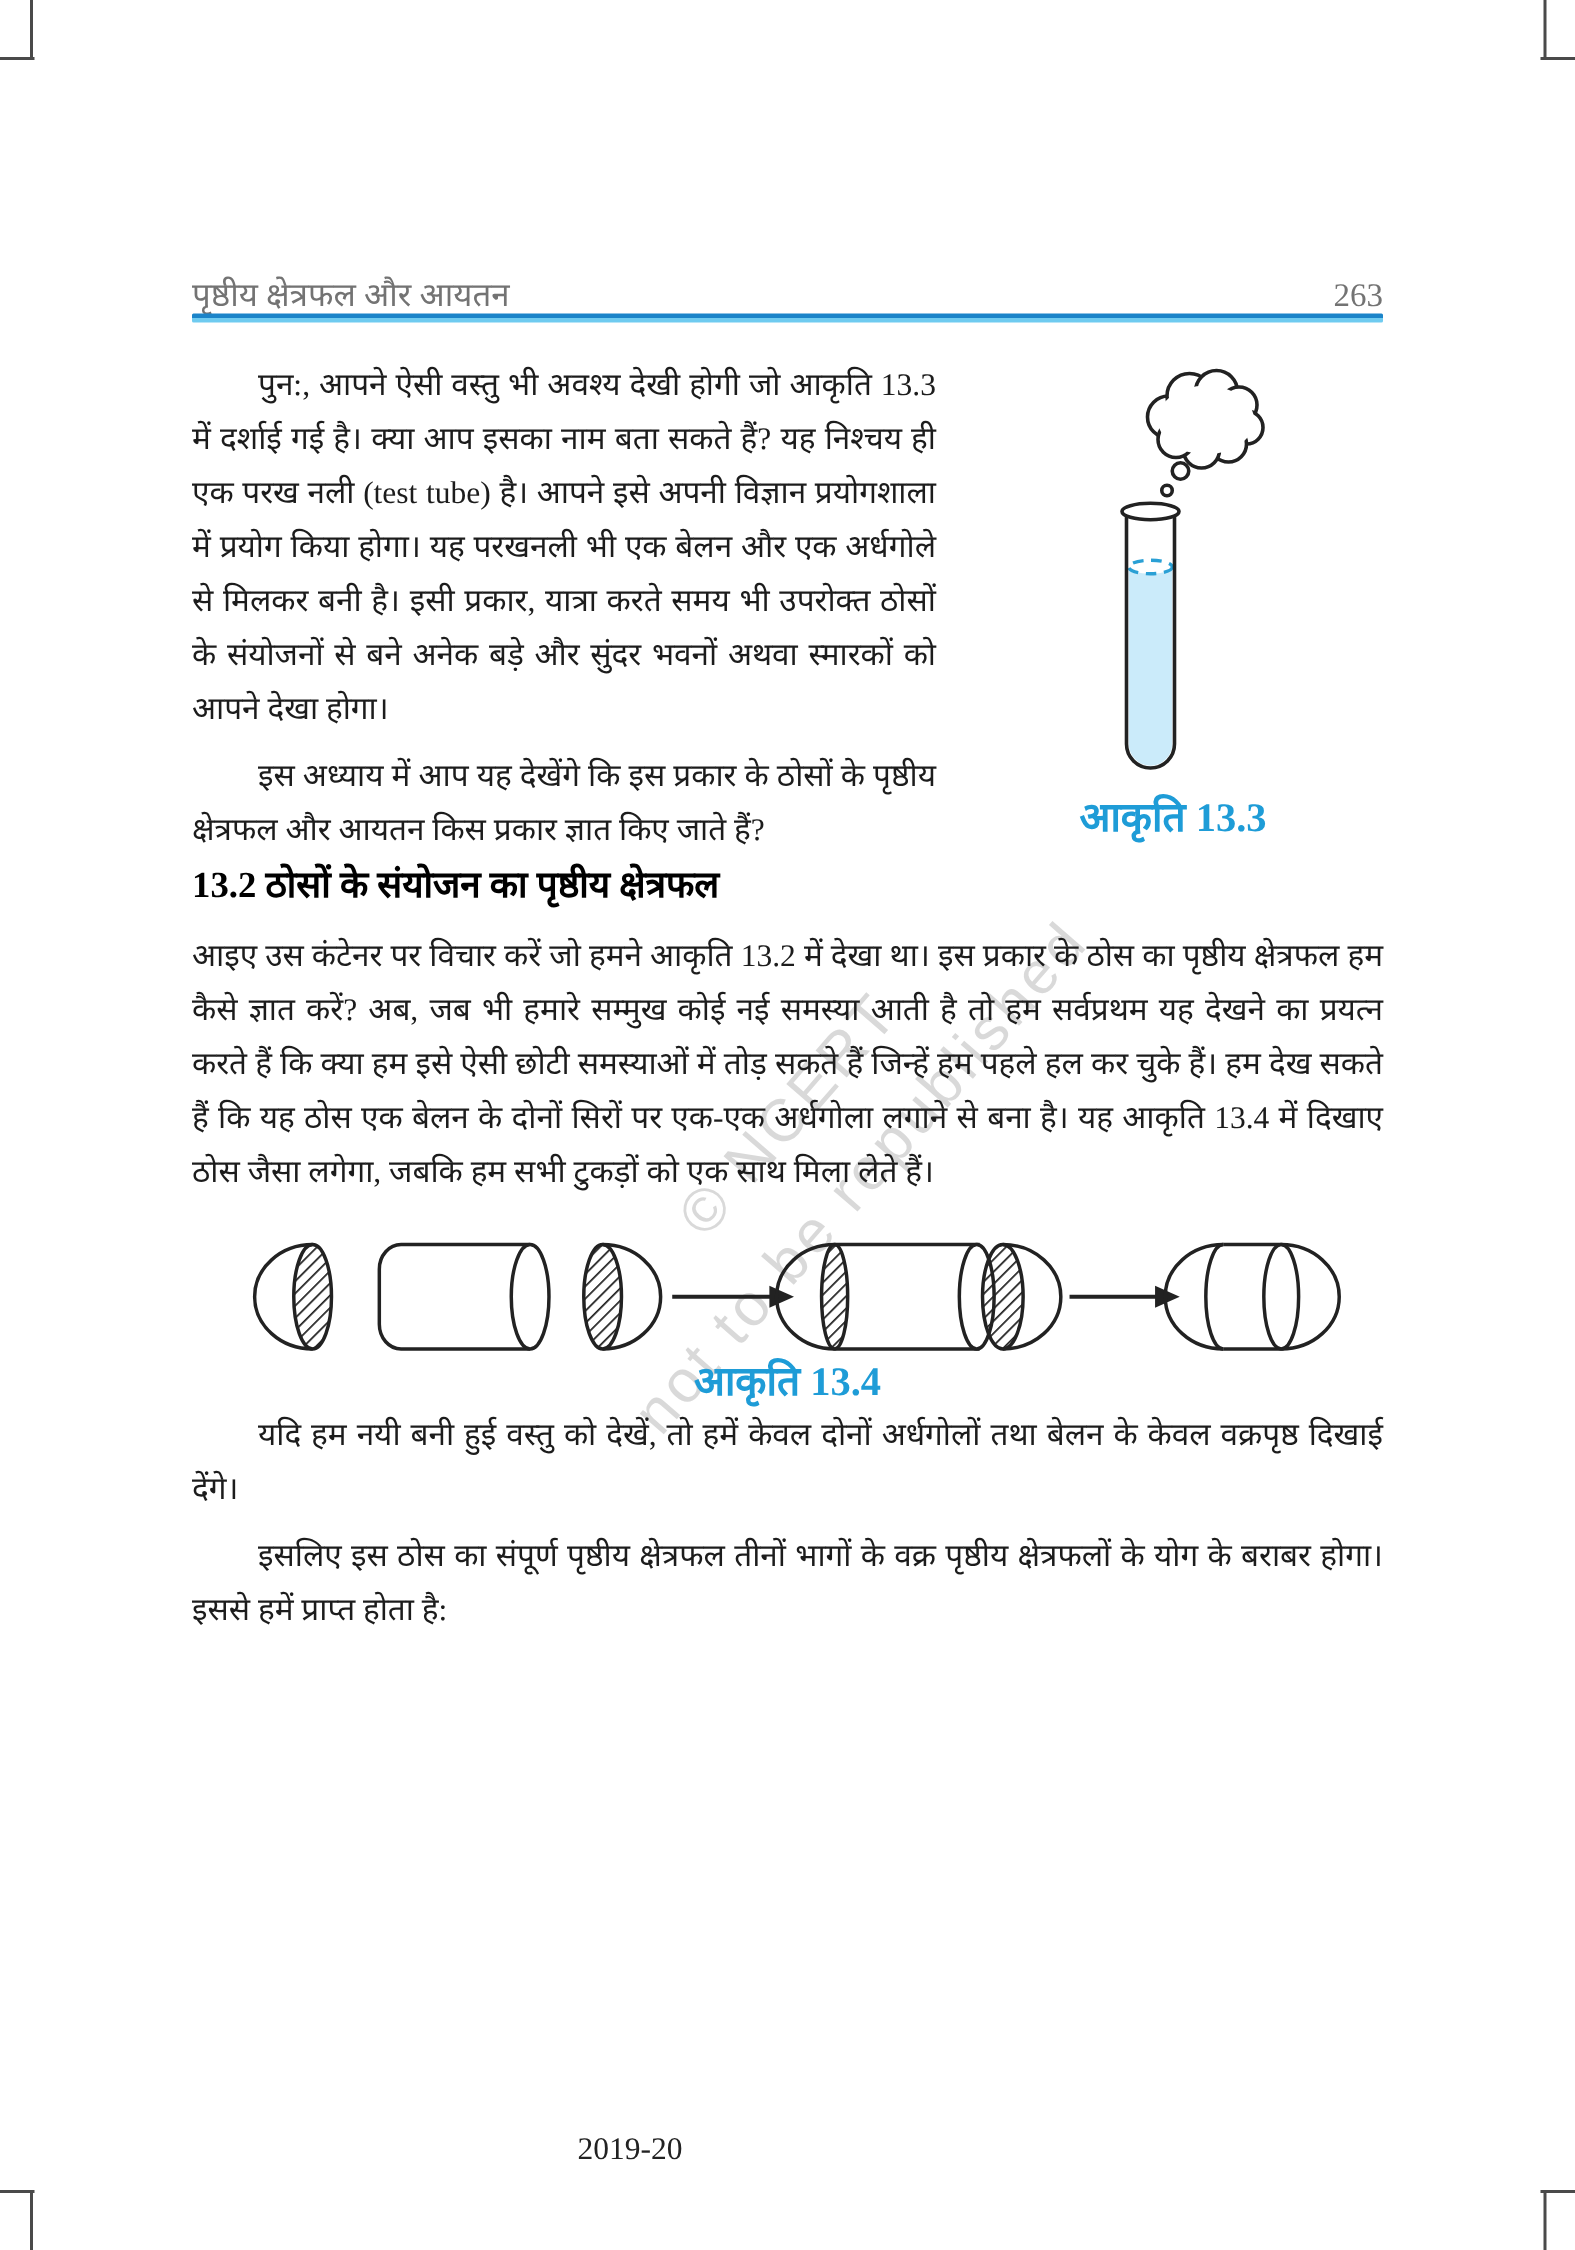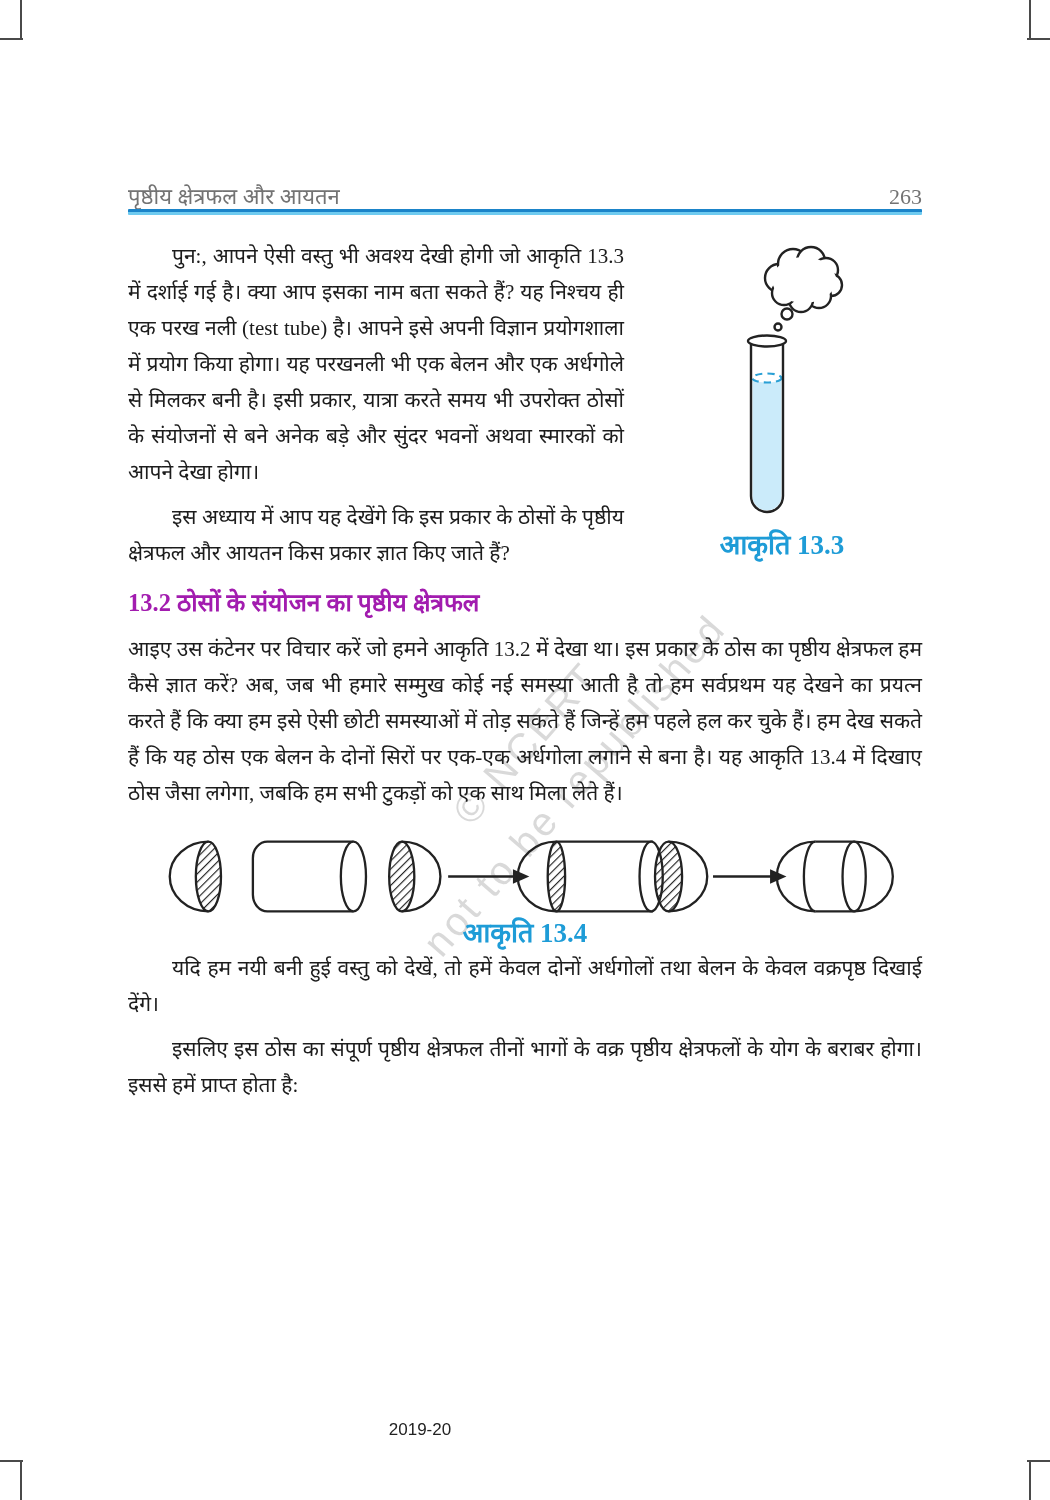--- a/index.html
+++ b/index.html
@@ -38,42 +38,42 @@
   }
   
   main{
     position:absolute;left:128px;top:238px;width:794px;z-index:1;
     font-size:21px;line-height:36px;text-align:justify;
   }
   main p{margin:0;}
   main p + p{margin-top:9px;}
   p.indent{text-indent:44px;}
   h2.section-heading{
-    margin:16px 0 12px 0;color:#a21caf;font-size:24.5px;
+    margin:4px 0 12px 0;color:#000000;font-size:24.5px;
     font-weight:bold;text-align:left;line-height:32px;
   }
   
   .fig133{
     float:right;width:280px;margin:0 0 6px 18px;
     text-align:center;shape-outside:inset(0);
   }
   .fig133 svg{display:block;margin:0 auto;}
   .fig-caption{
     color:#1E9CD7;font-weight:bold;font-size:27px;line-height:26px;
     text-align:center;margin-top:4px;
   }
   
   .fig134{clear:both;margin:22px 0 4px 0;text-align:center;}
   .fig134 svg{display:block;margin:0 auto;}
   .fig134 .fig-caption{margin-top:0;}
   
   .page-footer{
     position:absolute;left:0;top:1420px;width:840px;z-index:1;
-    text-align:center;font-family:Liberation Sans, sans-serif;
-    font-size:17px;color:#222;
+    text-align:center;font-family:Liberation Serif, serif;
+    font-size:21px;color:#222;
   }
 </style>
 </head>
 <body>
 
 <div class="crop v tl-v"></div>
 <div class="crop h tl-h"></div>
 <div class="crop v tr-v"></div>
 <div class="crop h tr-h"></div>
 <div class="crop v bl-v"></div>

